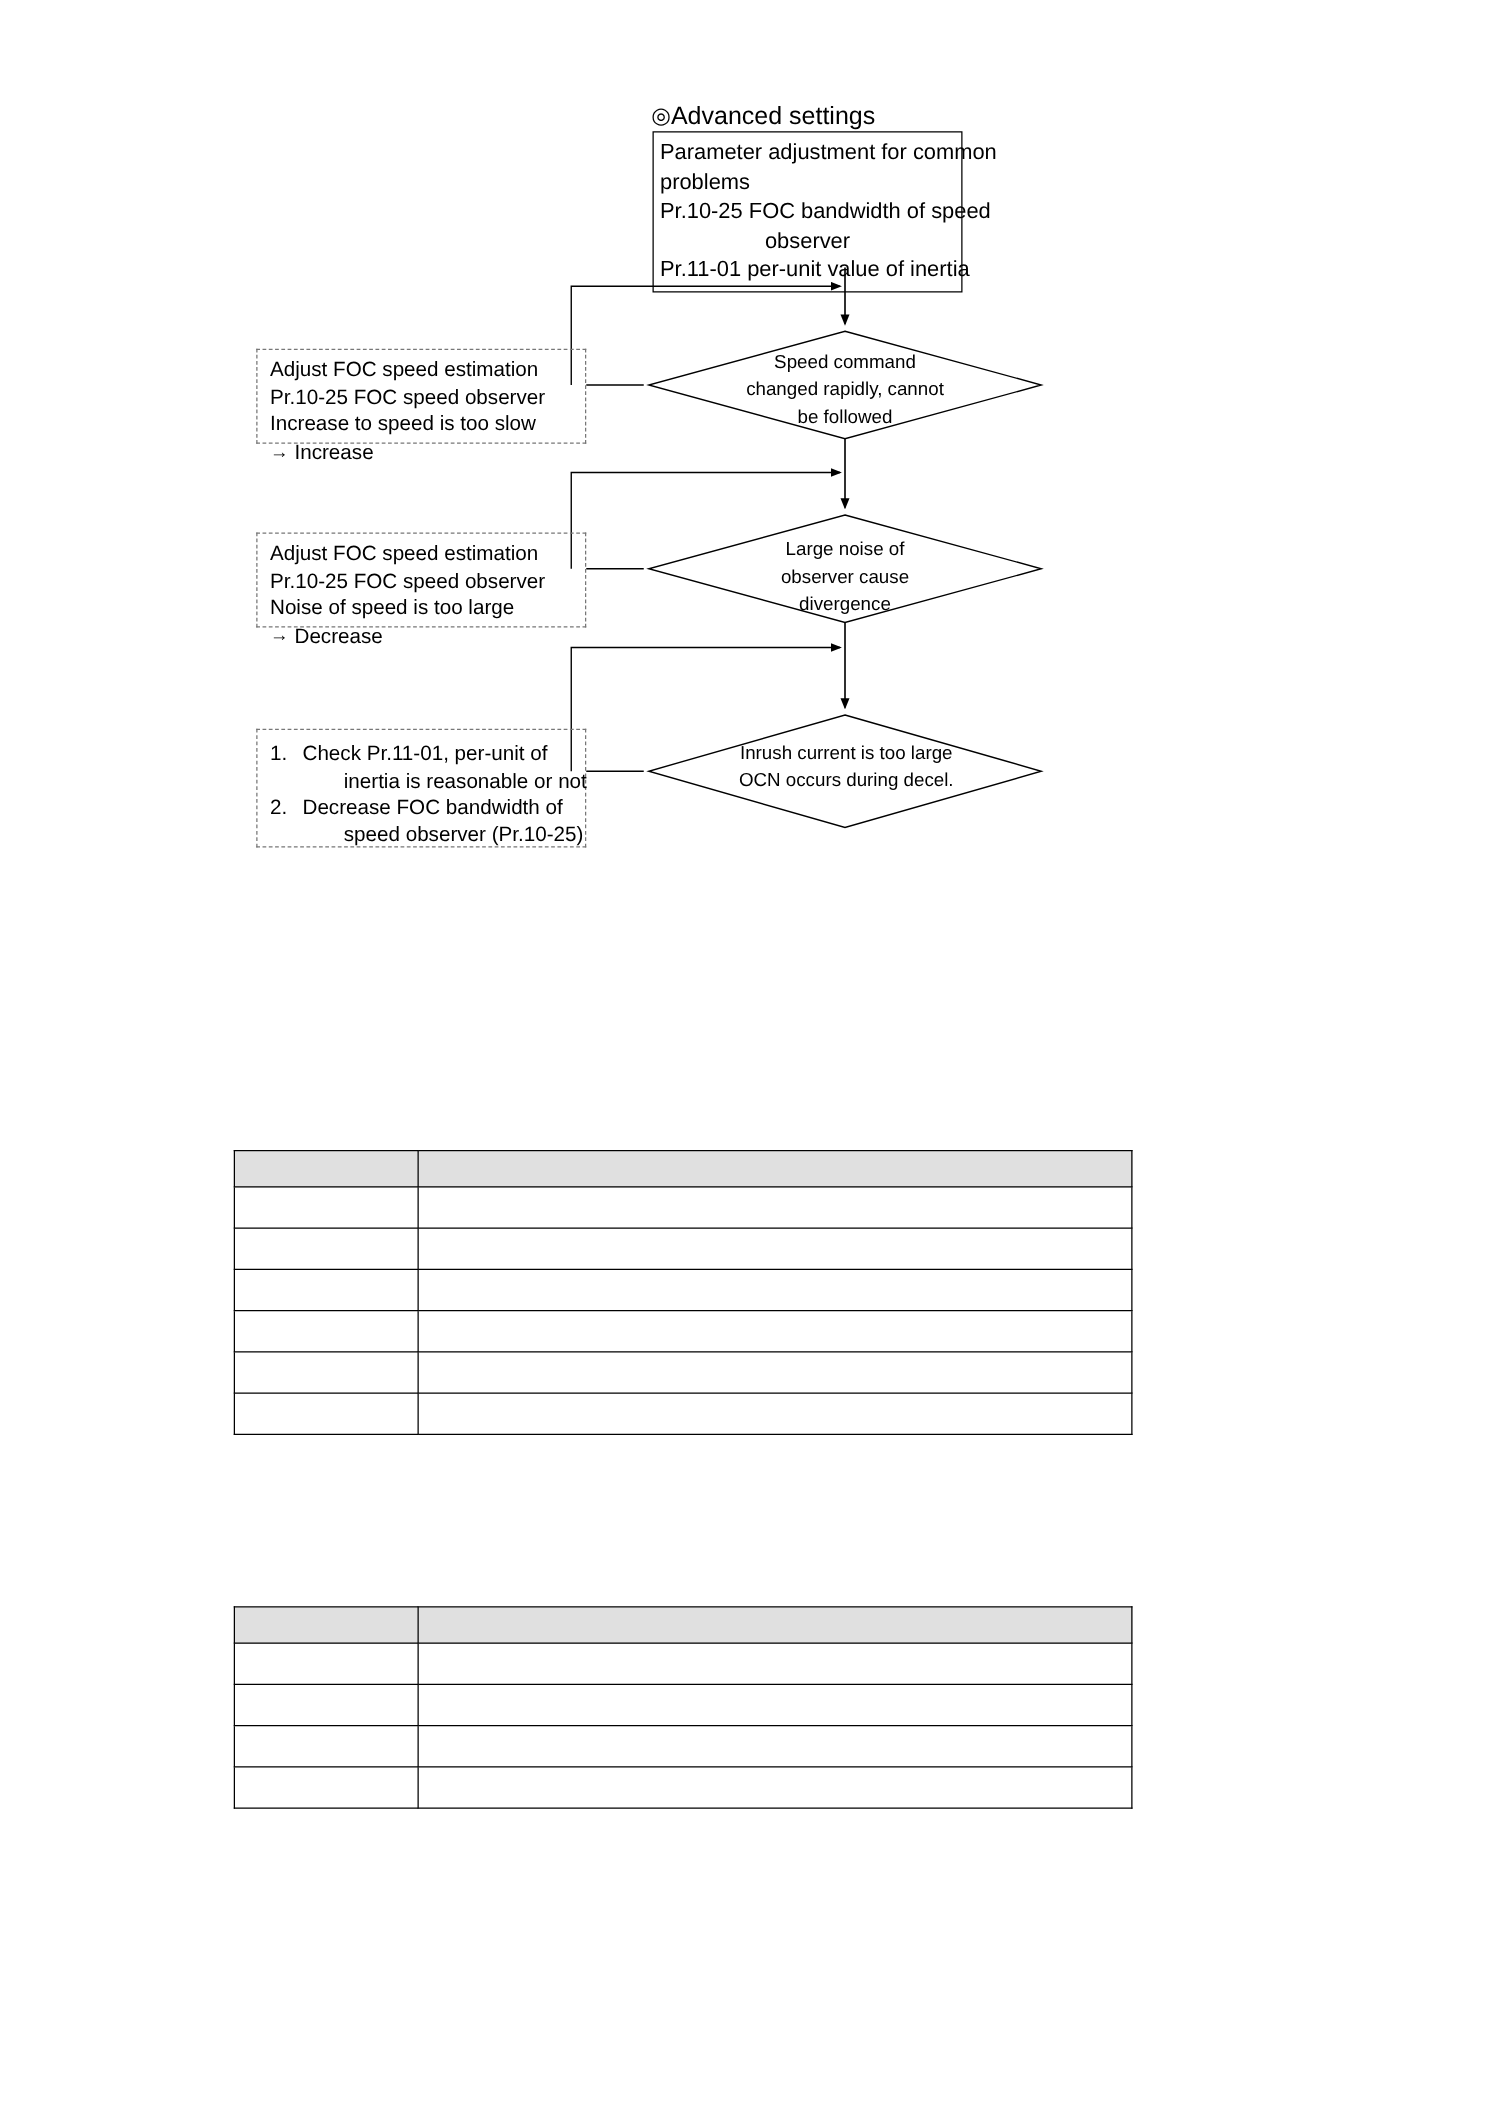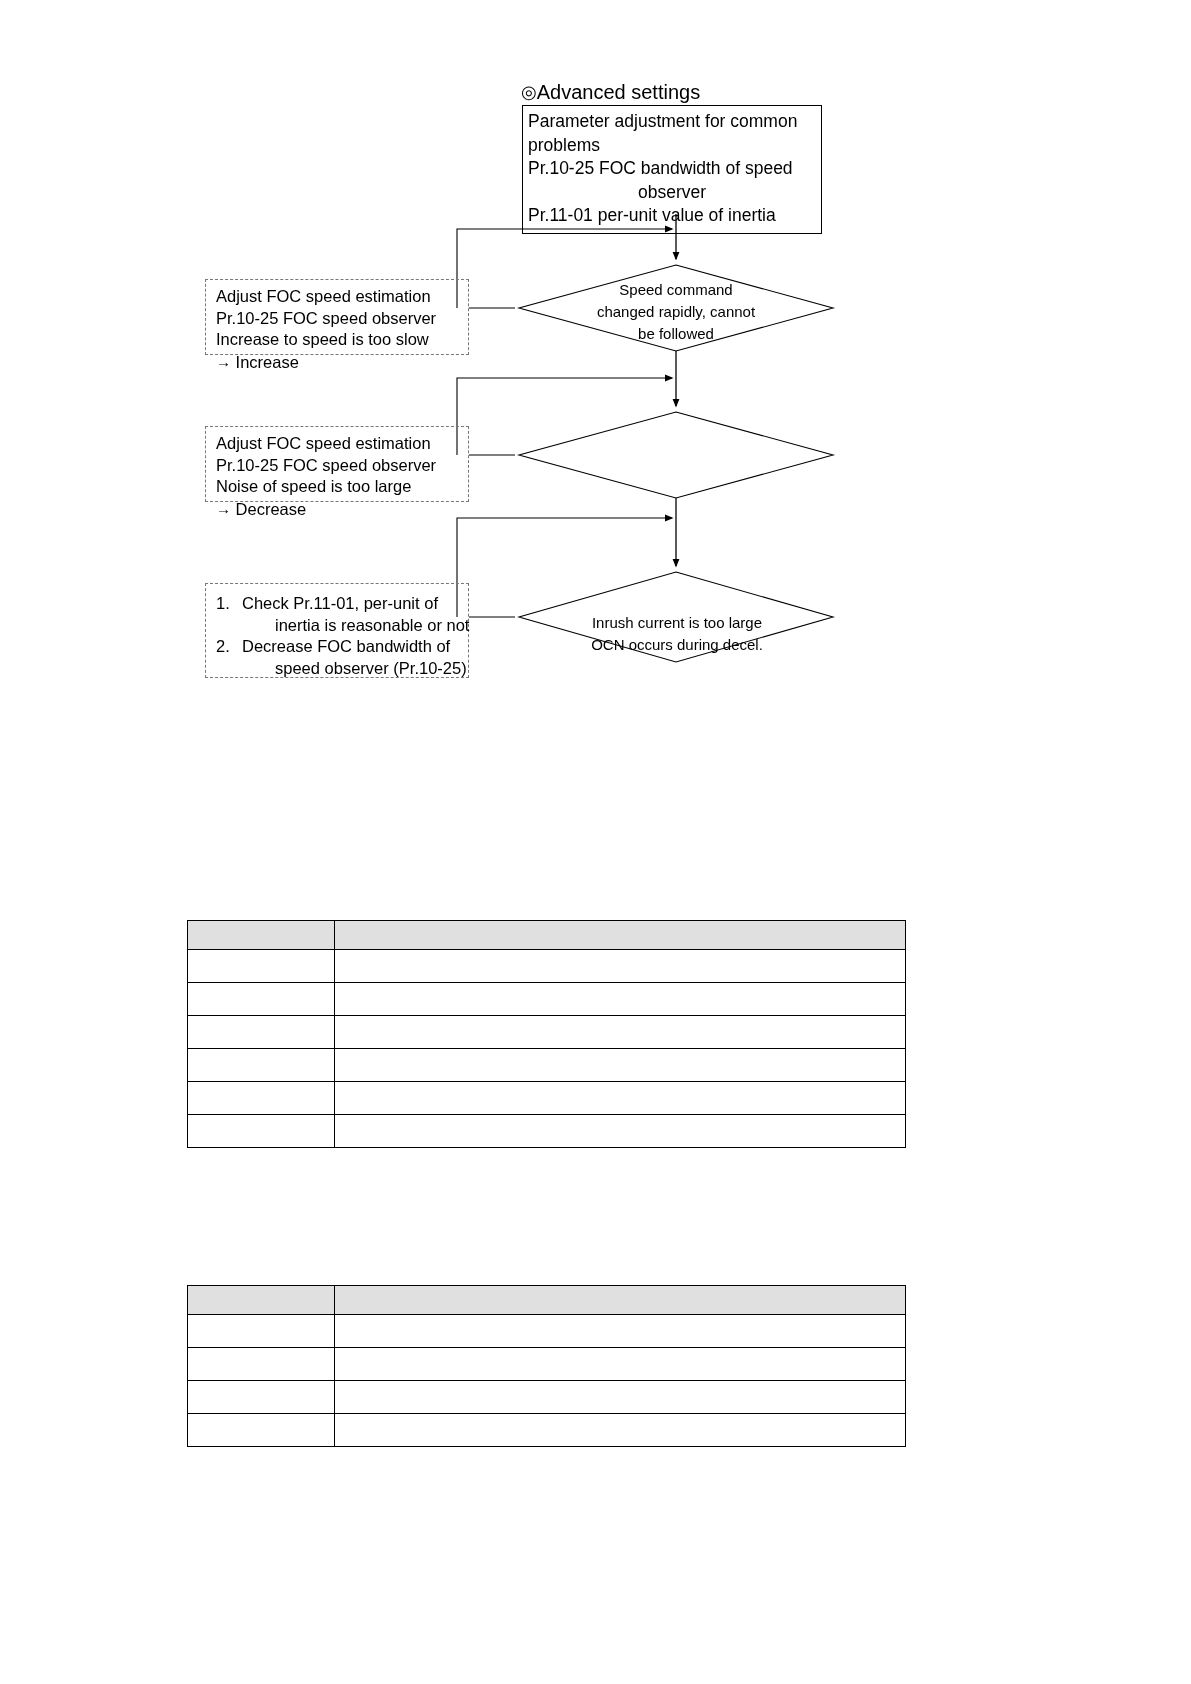--- a/index.html
+++ b/index.html
@@ -41,21 +41,21 @@
     letter-spacing: 0px;
   }
   #advanced-heading .ring {
     font-size: 18px;
     vertical-align: 1px;
   }
 
   
   #top-box {
     left: 522px; top: 105px;
-    width: 300px;
+    width: 248px;
     border: 1px solid #000000;
     box-sizing: border-box;
     padding: 4px 5px 5px 5px;
     font-size: 17.5px;
     line-height: 23.5px;
   }
   #top-box .ln { white-space: nowrap; }
   #top-box .ln.center { text-align: center; }
 
   
@@ -90,21 +90,21 @@
 
   
   .diamond-label {
     text-align: center;
     font-size: 15px;
     line-height: 22px;
     white-space: nowrap;
   }
   #dl-1 { left: 520px; top: 279px; width: 312px; }
   #dl-2 { left: 520px; top: 429px; width: 312px; }
-  #dl-3 { left: 512px; top: 592px; width: 330px; margin-top: 20px; }
+  #dl-3 { left: 512px; top: 592px; width: 330px; }
 
   
   .doc-table {
     position: absolute;
     border-collapse: collapse;
     table-layout: fixed;
   }
   .doc-table td, .doc-table th {
     border: 1px solid #000000;
     padding: 0;
@@ -169,20 +169,25 @@
       <div class="ln center">observer</div>
       <div class="ln">Pr.11-01 per-unit value of inertia</div>
     </div>
 
     <div class="abs diamond-label" id="dl-1">
       <div>Speed command</div>
       <div>changed rapidly, cannot</div>
       <div>be followed</div>
     </div>
 
+    <div class="abs diamond-label" id="dl-2">
+      <div>Large noise of</div>
+      <div>observer cause</div>
+      <div>divergence</div>
+    </div>
 
     <div class="abs diamond-label" id="dl-3">
       <div>Inrush current is too large</div>
       <div>OCN occurs during decel.</div>
     </div>
 
     <div class="abs dashed-box" id="dbox-1">
       <div class="ln">Adjust FOC speed estimation</div>
       <div class="ln">Pr.10-25 FOC speed observer</div>
       <div class="ln">Increase to speed is too slow</div>

